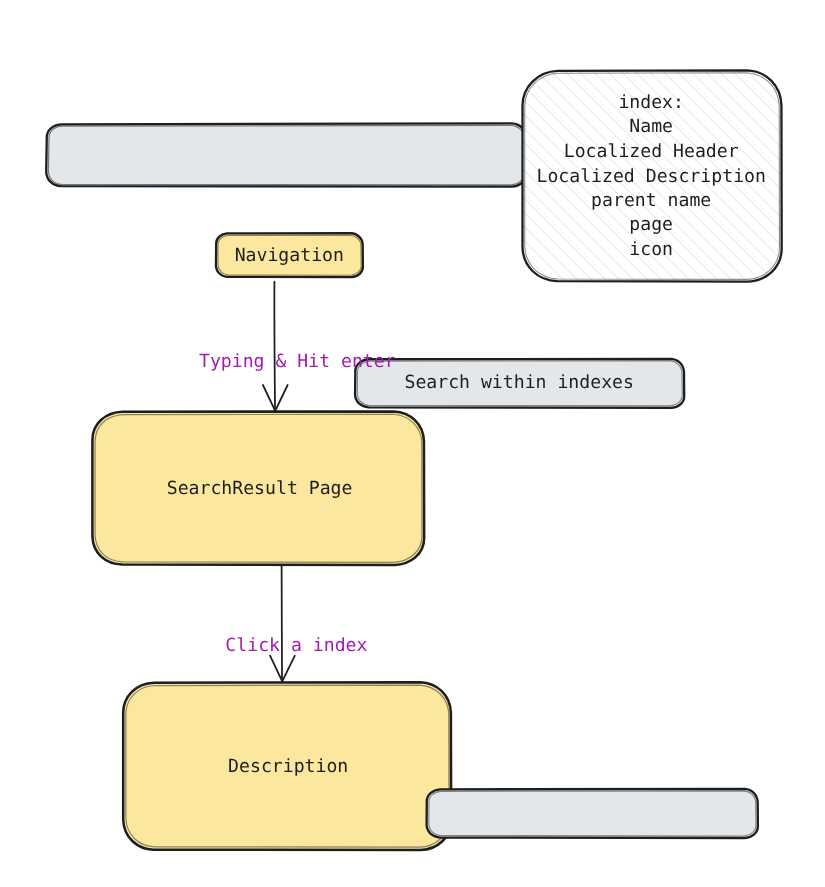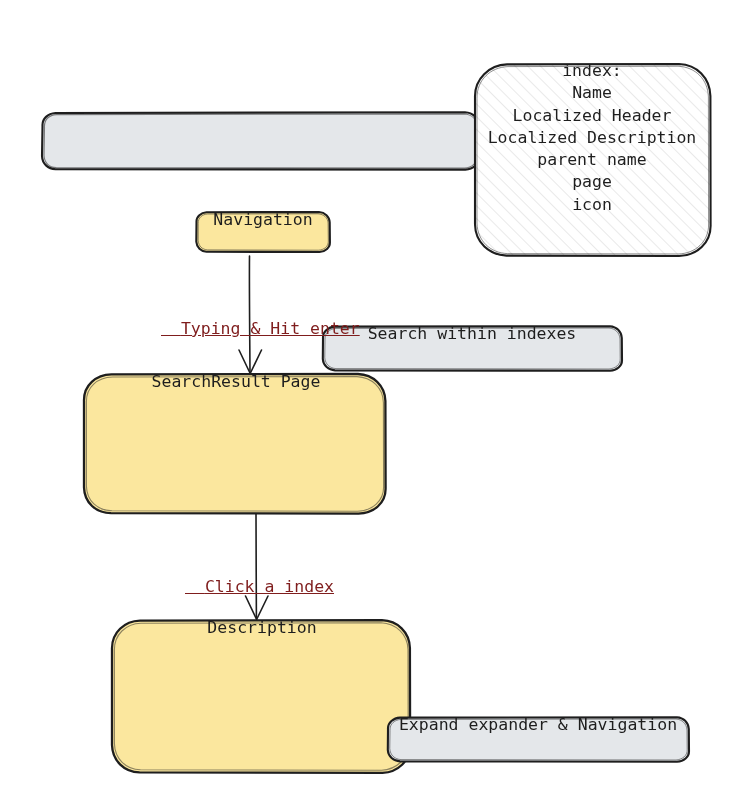--- a/index.html
+++ b/index.html
@@ -23,21 +23,21 @@
     inset: 0;
     width: 750px;
     height: 806px;
   }
 
   
   .node {
     position: absolute;
     box-sizing: border-box;
     display: flex;
-    align-items: flex-start;
+    align-items: center;
     justify-content: center;
     text-align: center;
     line-height: 1.35;
   }
   .node .svgwrap {
     position: absolute;
     inset: 0;
     pointer-events: none;
   }
   .node .label {
@@ -49,24 +49,23 @@
   .node-yellow .label,
   .node-gray .label,
   .node-hatch .label {
     color: #1e1e1e;
   }
 
   
   .edge-label {
     position: absolute;
     white-space: pre;
-    color: #7f1d1d;
+    color: #a21caf;
     z-index: 6;
     background: transparent;
-    text-decoration: underline;
   }
 
   
   .z-hatch   { z-index: 5; }
   .z-gray    { z-index: 4; }
   .z-yellow  { z-index: 2; }
   .z-edges   { z-index: 1; }
   .z-toplbl  { z-index: 7; }
 </style>
 </head>
@@ -208,14 +207,13 @@
   <svg class="svgwrap" viewBox="0 0 308 51" preserveAspectRatio="none">
     <path d="M4 15 C3.6 8.5 9.5 4 16 3.6 L293 3.2
              C299.6 3.6 304.4 8.4 304.8 15 L305 36.5
              C305.4 43.2 299.6 47.4 293 47.8 L16 47.4
              C9.5 47 4.2 42.6 3.8 36 Z" fill="#e4e7ea" stroke="#1e1e1e" stroke-width="2.1" stroke-linecap="round" stroke-linejoin="round"></path>
     <path d="M6 16 C5.6 9.6 10.8 5.8 17 5.4 L292 5
              C298 5.4 302.6 9.6 303 16 L303.2 35.5
              C303.6 41.8 298 45.6 292 46 L17 45.6
              C10.8 45.2 6.2 41.2 5.8 35 Z" fill="none" stroke="#1e1e1e" stroke-width="1" opacity="0.5" stroke-linecap="round" stroke-linejoin="round"></path>
   </svg>
-  <span class="label">Expand expander &amp; Navigation</span>
 </div>
 
 </body></html>

